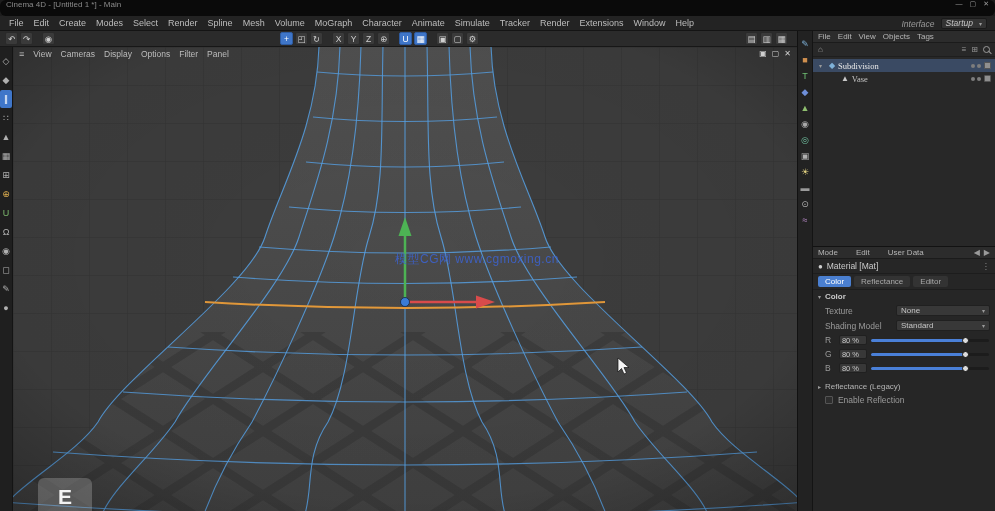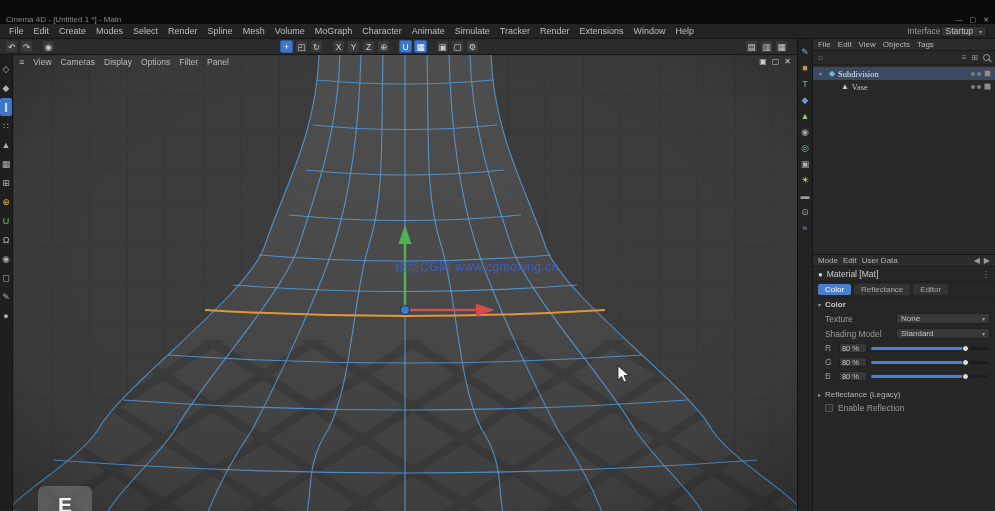--- a/index.html
+++ b/index.html
@@ -2,29 +2,29 @@
 <html style="--c-wire: #57a3e8; --c-selected_edge: #e59a3a; --c-gizmo_x: #d84b4b; --c-gizmo_y: #4db354; --c-gizmo_z: #3a7bd5; --c-watermark: #3c63d2; --c-slider: #4a80d8;"><head>
 <meta charset="utf-8">
 <style>
   * { margin:0; padding:0; box-sizing:border-box; }
   html,body { background:#111; }
   body { font-family:"Liberation Sans","DejaVu Sans",sans-serif; }
   .app { position:relative; width:995px; height:511px; background:#1c1c1c; overflow:hidden;
          color:#c0c0c0; -webkit-user-select:none; user-select:none; }
 
   
-  .titlebar { height:24px; background:#0a0a0a; display:flex; align-items:flex-end;
-              font-size:8px; color:#8a8a8a; padding:0 6px; }
+  .titlebar { height:16px; background:#0a0a0a; display:flex; align-items:flex-start;
+              font-size:8px; color:#8a8a8a; padding:0 6px;border-radius:6px; }
   .titlebar .win-controls { margin-left:auto; display:flex; gap:7px; font-size:7px; color:#9a9a9a; }
 
   
   .menubar { height:15px; background:#232323; border-bottom:1px solid #141414;
              display:flex; align-items:center; padding:0 4px; font-size:9px; }
   .menu-item { padding:0 5px; color:#bdbdbd; cursor:default; }
-  .menubar-right { margin-left:auto; display:flex; align-items:flex-start; padding-right:4px; }
+  .menubar-right { margin-left:auto; display:flex; align-items:flex-end; gap:6px; padding-right:4px;font-style:italic; }
   .menubar-right .mb-label { color:#9a9a9a; font-size:8.5px; }
   .layout-select { background:#333; border:1px solid #1a1a1a; border-radius:2px;
                    font-size:8.5px; color:#c5c5c5; padding:0 4px; display:flex; gap:6px; align-items:center; height:11px; }
 
   
   .body { display:flex; height:484px; }
   .left-region { width:797px; display:flex; flex-direction:column; }
 
   
   .toolbar { height:16px; background:#2b2b2b; border-bottom:1px solid #171717;
@@ -379,21 +379,21 @@
                   <i></i>
                   <i></i>
                 </span>
                 <span class="mat-tag"></span>
               </div>
             </div>
         </div>
 
         <div class="attrs">
           <div class="panel-menu">
-            <span style="display:flex;gap:5px">
+            <span style="display:flex;gap:18px">
 
             <span>Mode</span>
                 <span>Edit</span>
                 <span>User Data</span>
               </span>
             <span class="pm-right">
 
             <span>◀</span>
                 <span>▶</span>
               </span>

